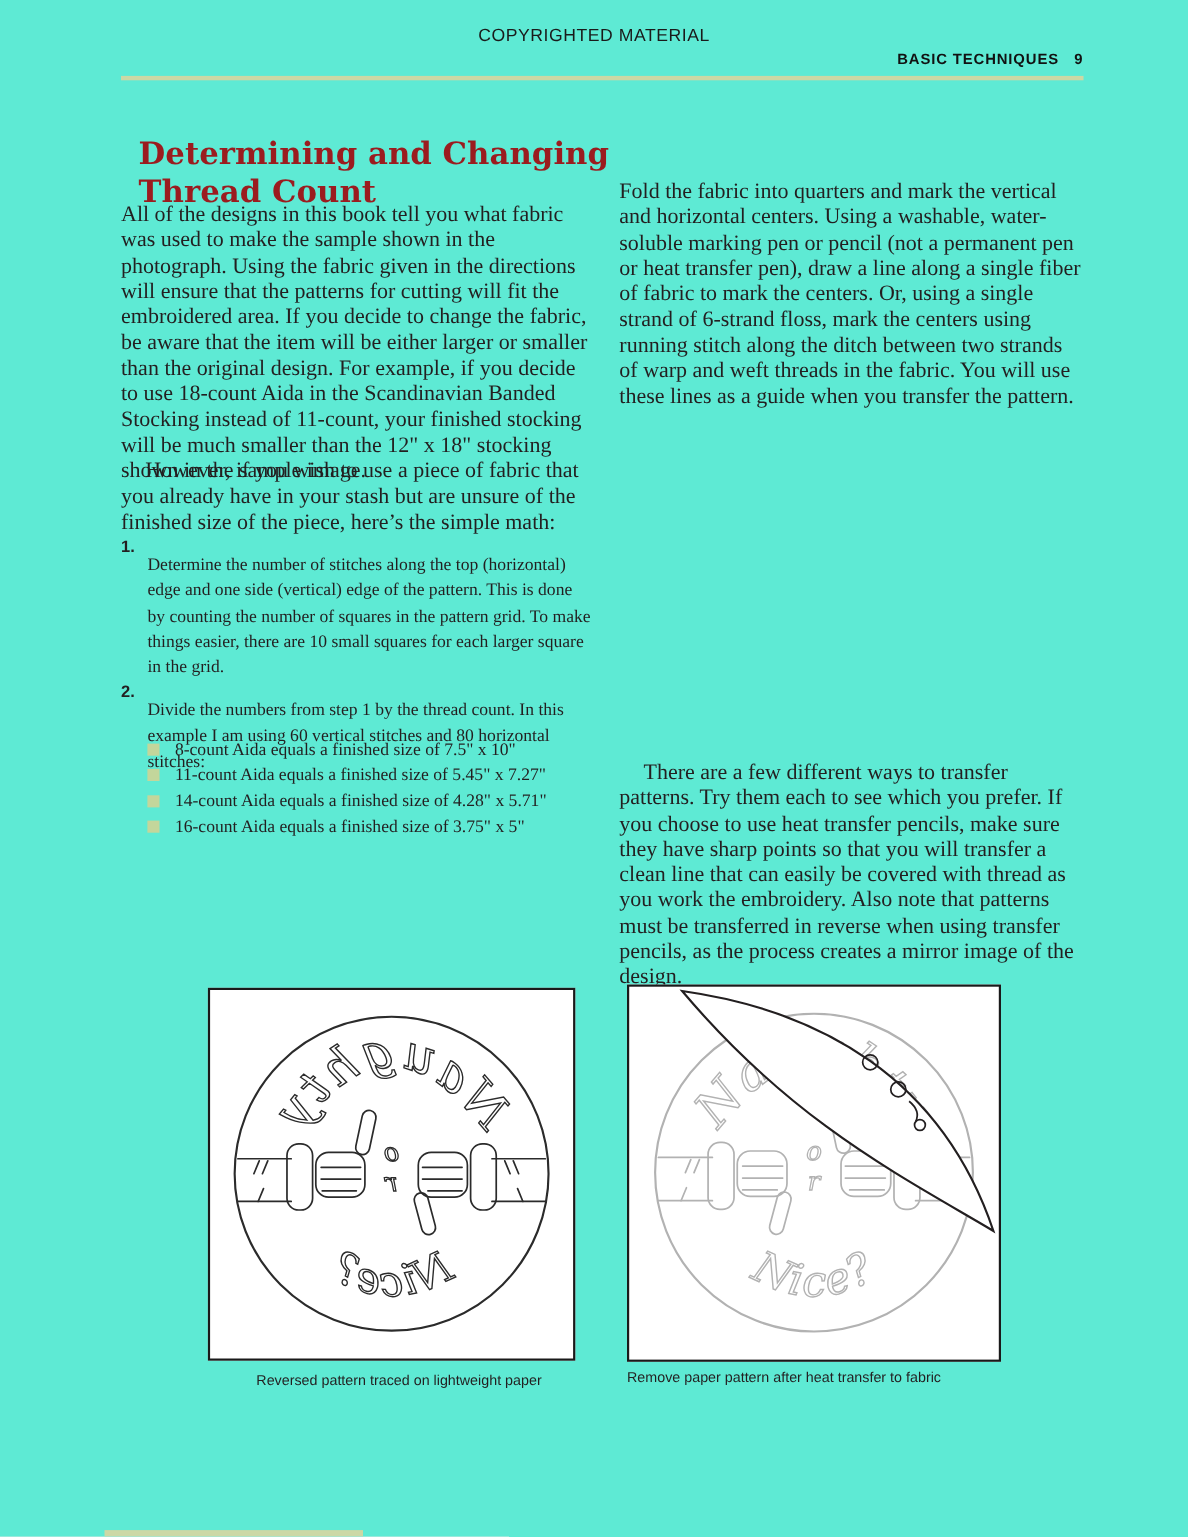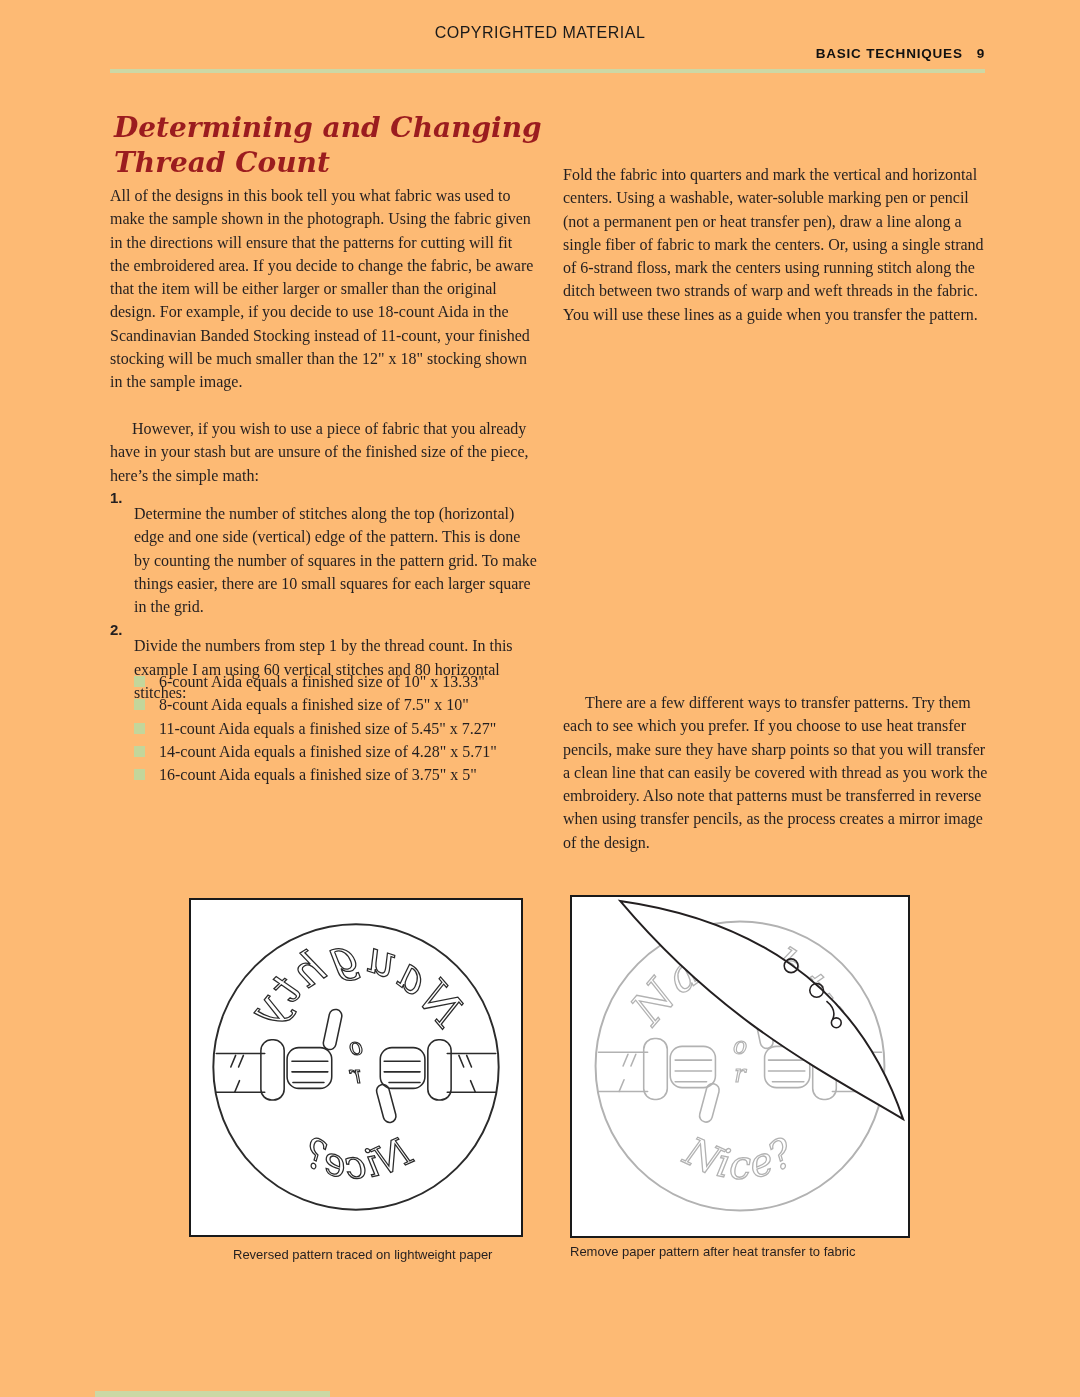--- a/index.html
+++ b/index.html
@@ -1,31 +1,31 @@
 <!DOCTYPE html>
 <html><head>
 <meta charset="utf-8">
 <style>
   html,body{margin:0;padding:0;background:#e8e8e8;}
-  .page{position:relative;width:1080px;height:1397px;background:#fdba74;margin:0 auto;
+  .page{position:relative;width:1080px;height:1397px;background:#5eead4;margin:0 auto;
         font-family:"Liberation Serif",serif;color:#231f20;overflow:hidden;}
   .abs{position:absolute;}
 
   
   .copyright{top:24px;left:0;width:1080px;text-align:center;
              font-family:"Liberation Sans",sans-serif;font-size:16px;letter-spacing:.5px;color:#1a1a1a;}
   .running-header{top:46px;right:95px;font-family:"Liberation Sans",sans-serif;
                   font-weight:bold;font-size:13.5px;letter-spacing:.8px;color:#111;text-align:center;}
   .running-header .pageno{margin-left:14px;}
   .rule{top:69px;left:110px;width:875px;height:4px;background:#ccd8a5;}
 
   
-  h1.section{margin:4px;font-family:"DejaVu Serif",serif;font-weight:bold;
-             font-size:28px;line-height:35px;color:#9b1c1f;font-style:italic;}
-  .body-text{font-size:16px;line-height:23.3px;}
+  h1.section{margin:16px;font-family:"DejaVu Serif",serif;font-weight:bold;
+             font-size:28px;line-height:35px;color:#9b1c1f;}
+  .body-text{font-size:20px;line-height:23.3px;}
   .indent{text-indent:22px;}
 
   
   .step{display:flex;font-size:16px;line-height:23.3px;}
   .step .num{width:24px;flex:0 0 24px;font-family:"Liberation Sans",sans-serif;
              font-weight:bold;font-size:15px;line-height:23.3px;}
   .step .txt{flex:1;margin-top:16px;}
 
   
   .bullet-row{display:flex;font-size:16px;line-height:23.3px;}
@@ -108,24 +108,20 @@
     </div>
     <div class="step">
       <div class="num">2.</div>
       <div class="txt">Divide the numbers from step 1 by the thread count. In this example I am using 60 vertical stitches and 80 horizontal stitches:</div>
     </div>
   </div>
 
   <div class="abs" style="left:134px;top:670px;width:400px;">
     <div class="bullet-row">
       <span class="bullet-sq"></span>
-      <span>6-count Aida equals a finished size of 10" x 13.33"</span>
-    </div>
-    <div class="bullet-row">
-      <span class="bullet-sq"></span>
       <span>8-count Aida equals a finished size of 7.5" x 10"</span>
     </div>
     <div class="bullet-row">
       <span class="bullet-sq"></span>
       <span>11-count Aida equals a finished size of 5.45" x 7.27"</span>
     </div>
     <div class="bullet-row">
       <span class="bullet-sq"></span>
       <span>14-count Aida equals a finished size of 4.28" x 5.71"</span>
     </div>

